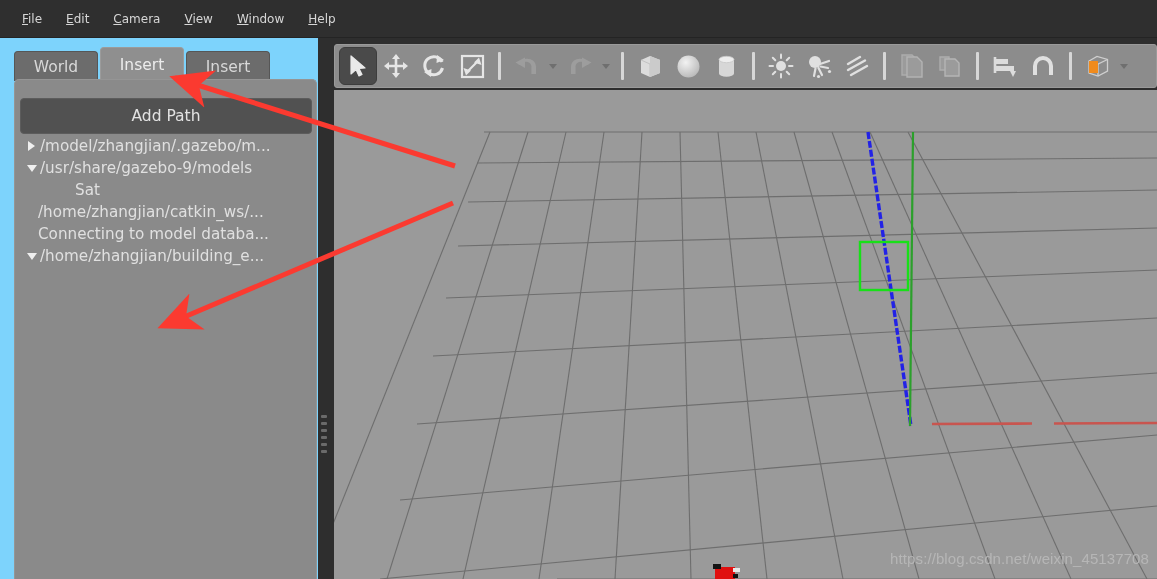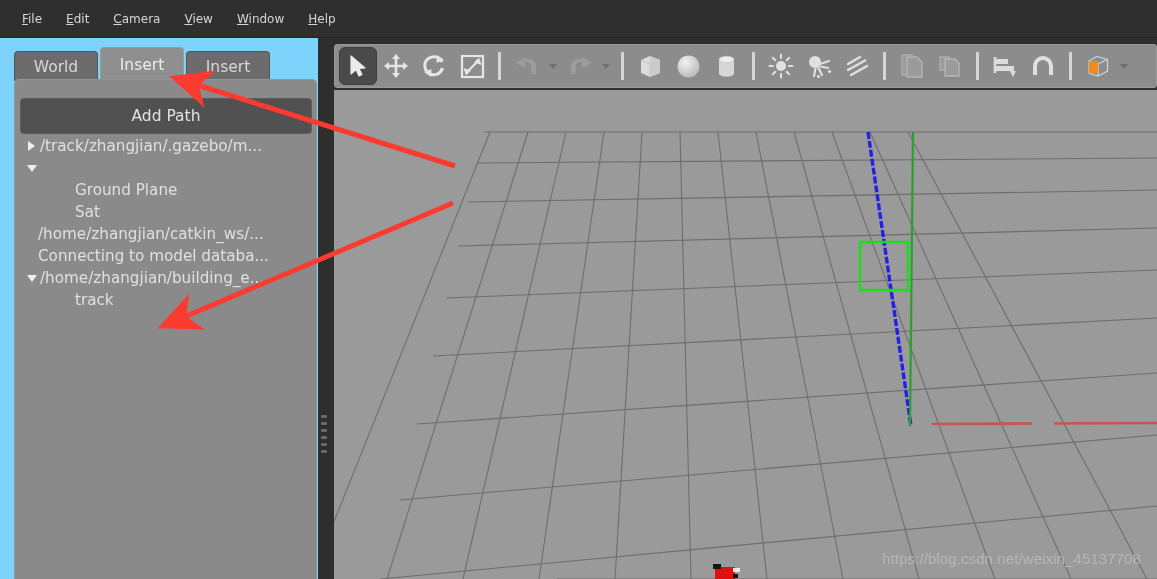--- a/index.html
+++ b/index.html
@@ -177,21 +177,21 @@
   }
 
   .viewport {
     position: absolute; left: 4px; top: 52px;
     width: 823px; height: 489px;
     background: #9a9a9a;
     overflow: hidden;
   }
   .viewport svg { display: block; }
   .watermark {
-    position: absolute; right: 16px; bottom: 12px;
+    position: absolute; right: 8px; bottom: 12px;
     color: #b8b8b8;
     font-size: 15px;
     font-family: "Liberation Sans", sans-serif;
     letter-spacing: 0.1px;
     opacity: 0.95;
     white-space: nowrap;
   }
 
   
   .annot {
@@ -229,44 +229,39 @@
     </div>
 
     <div class="panel-body">
       <div class="add-path-btn">
         <span>Add Path</span>
       </div>
 
       <div class="tree">
         <div class="tree-row">
           <span class="caret closed"></span>
-          <span>/track/zhangjian/.gazebo/m...</span>
+          <span>/model/zhangjian/.gazebo/m...</span>
         </div>
         <div class="tree-row">
           <span class="caret open"></span>
-        </div>
-        <div class="tree-row indent2">
-          <span>Ground Plane</span>
+          <span>/usr/share/gazebo-9/models</span>
         </div>
         <div class="tree-row indent2">
           <span>Sat</span>
         </div>
         <div class="tree-row indent1">
           <span>/home/zhangjian/catkin_ws/...</span>
         </div>
         <div class="tree-row indent1">
           <span>Connecting to model databa...</span>
         </div>
         <div class="tree-row">
           <span class="caret open"></span>
           <span>/home/zhangjian/building_e...</span>
         </div>
-        <div class="tree-row indent2">
-          <span>track</span>
-        </div>
       </div>
     </div>
   </div>
 
   <div class="splitter">
     <div class="grip">
       <i></i>
         <i></i>
         <i></i>
         <i></i>

